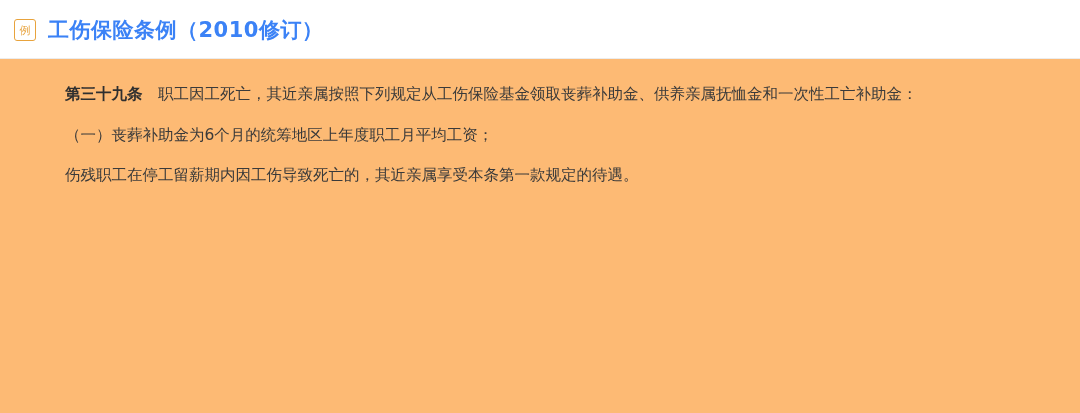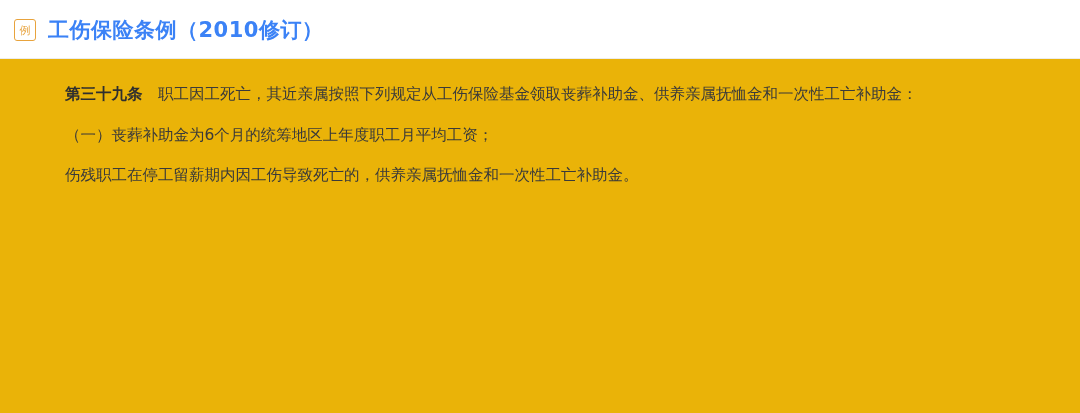--- a/index.html
+++ b/index.html
@@ -42,21 +42,21 @@
     margin-right: 12px;
   }
   .title-text {
     font-size: 21px;
     font-weight: bold;
     color: #3b82f6;
     letter-spacing: 0.5px;
     white-space: nowrap;
   }
   .body-area {
-    background: #eab308;
+    background: #fdba74;
     border-top: 1px solid #ececec;
     padding: 22px 34px 10px 34px;
     height: 355px;
     box-sizing: border-box;
   }
   p {
     margin: 0 0 14px 0;
     font-size: 15.5px;
     line-height: 1.72;
     color: #3a3a3a;
@@ -83,17 +83,17 @@
   </div>
 
   <div class="body-area">
 
     <p class="indent"><span class="art-no">第三十九条</span><span>　职工因工死亡，其近亲属按照下列规定从工伤保险基金领取丧葬补助金、供养亲属抚恤金和一次性工亡补助金：</span></p>
 
     <p class="indent">（一）丧葬补助金为6个月的统筹地区上年度职工月平均工资；</p>
 
 
 
-    <p class="indent">伤残职工在停工留薪期内因工伤导致死亡的，供养亲属抚恤金和一次性工亡补助金。</p>
+    <p class="indent">伤残职工在停工留薪期内因工伤导致死亡的，其近亲属享受本条第一款规定的待遇。</p>
 
 
   </div>
 </div>
 
 </body></html>

